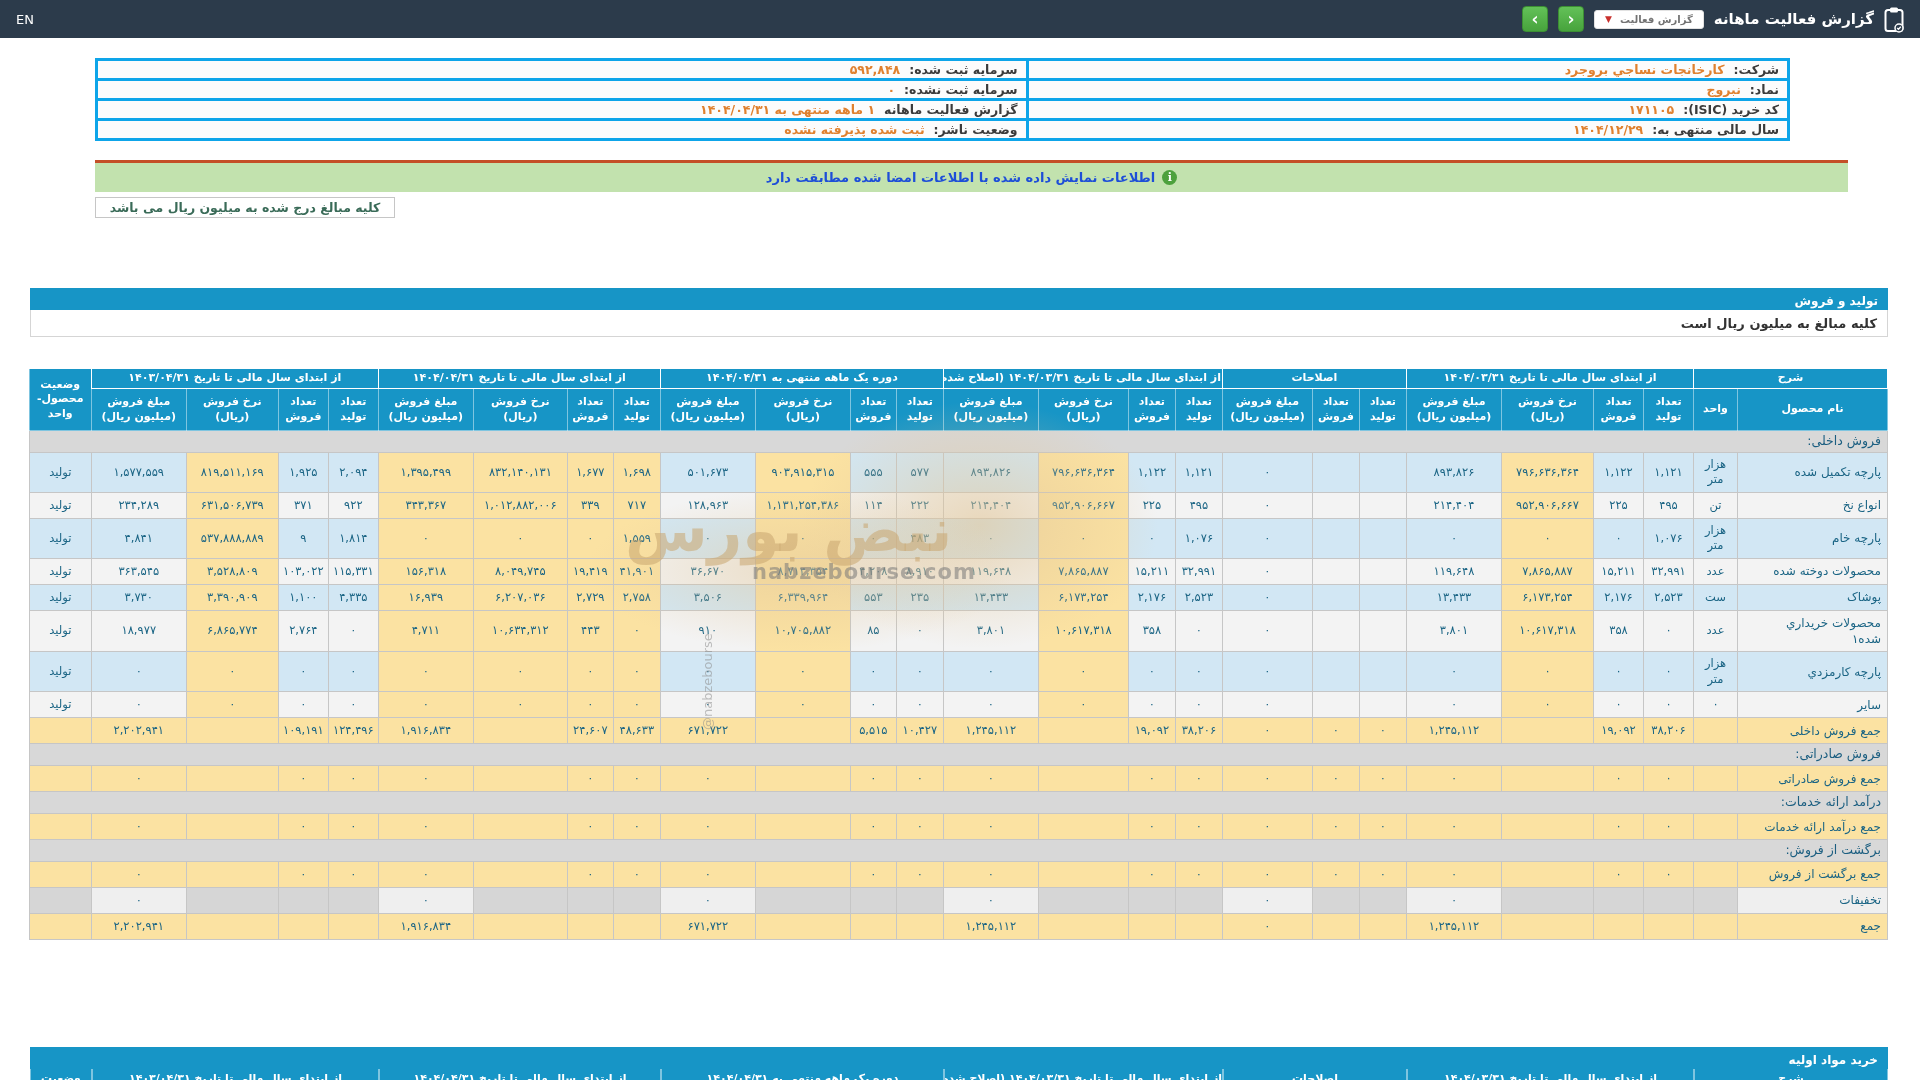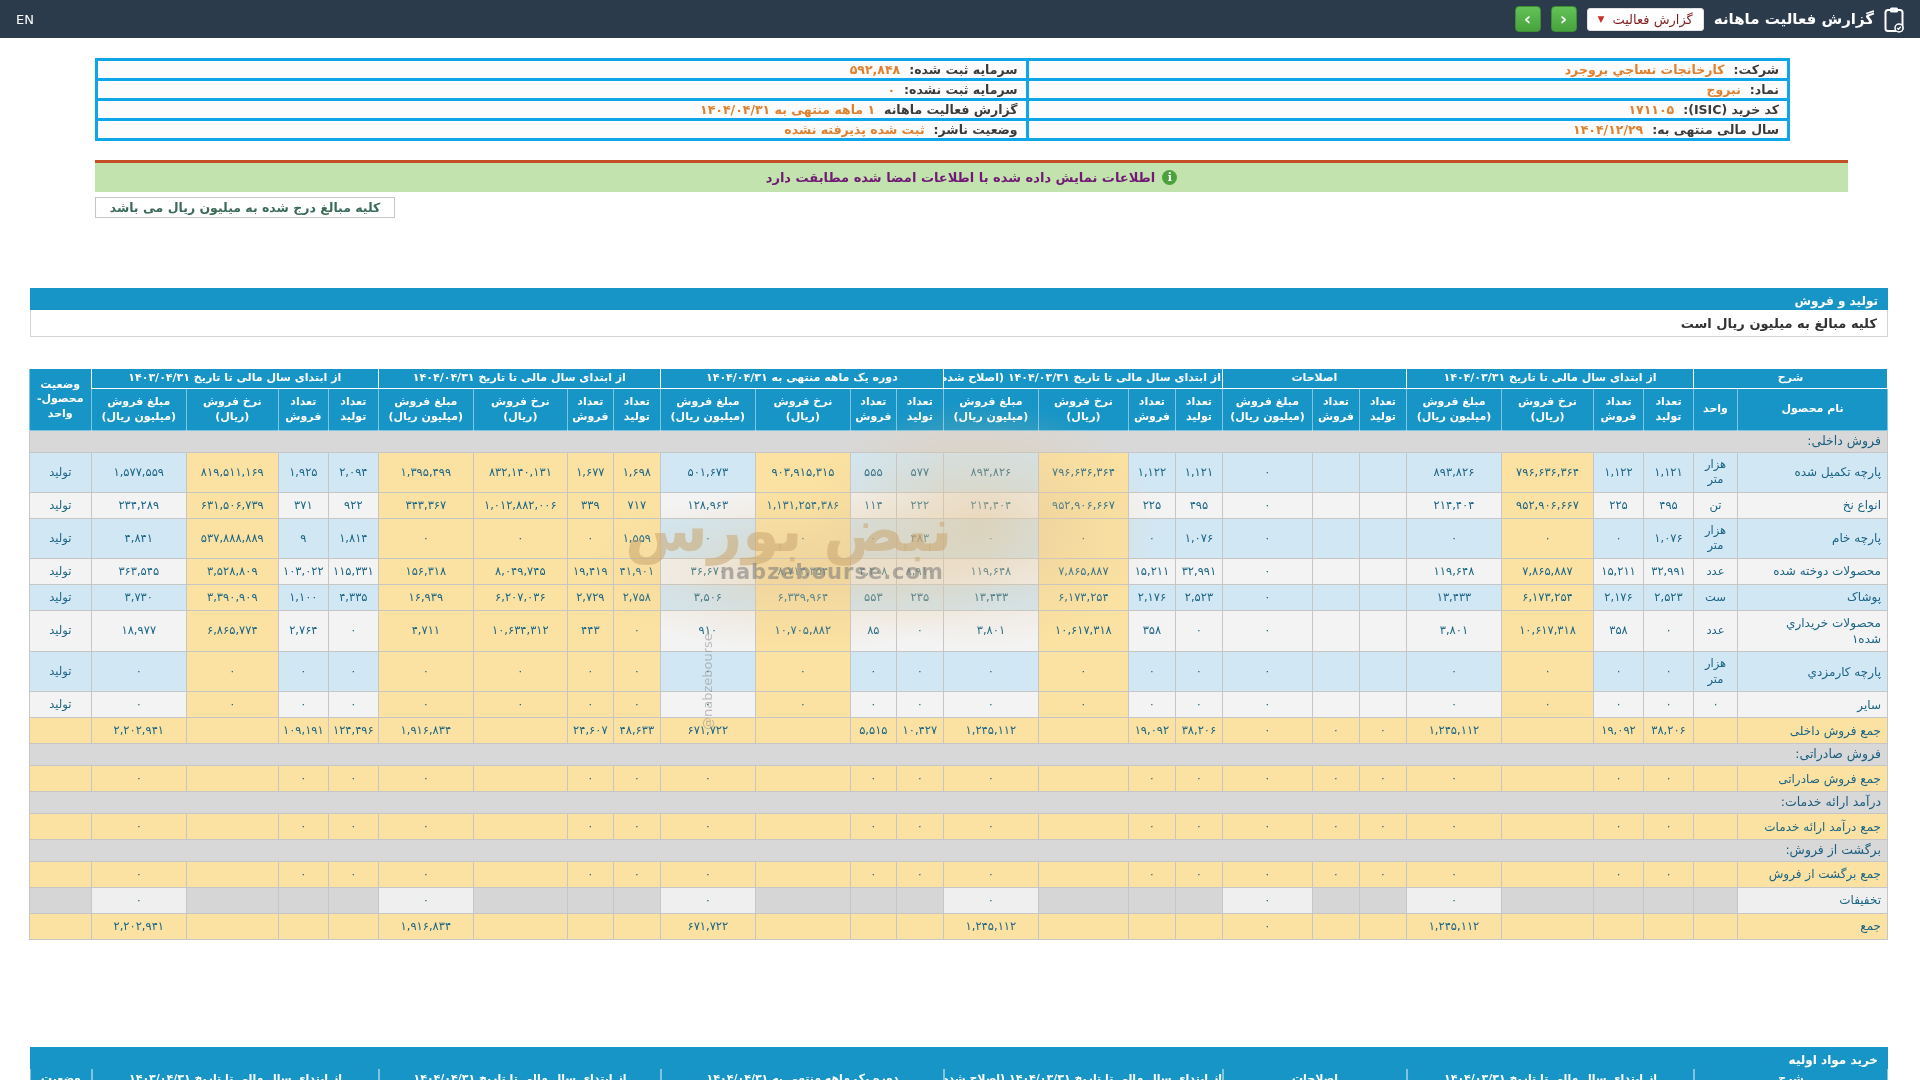--- a/index.html
+++ b/index.html
@@ -8,21 +8,21 @@
 
   
   .navbar { position:absolute; top:0; left:0; width:1920px; height:38px;
     background:#2c3b4b; display:flex; align-items:center; justify-content:space-between;
     direction:rtl; padding:0 16px; }
   .nav-right { display:flex; align-items:center; gap:10px; }
   .clipboard-icon { width:20px; height:24px; position:relative; }
   .nav-title { color:#ffffff; font-size:15px; font-weight:700; }
   .nav-dropdown { background:#ffffff; border-radius:3px; padding:3px 10px; display:flex;
     align-items:center; gap:8px; cursor:pointer; border:1px solid #e2e2e2; }
-  .nav-dropdown .dd-label { color:#7f1d1d; font-size:13px; font-weight:400; }
+  .nav-dropdown .dd-label { color:#737373; font-size:10px; font-weight:700; }
   .nav-dropdown .dd-caret { color:#c9302c; font-size:9px; }
   .nav-btn { width:26px; height:26px; border-radius:4px; border:1px solid #3c8f33;
     background:linear-gradient(#63c158,#47a33c); color:#ffffff; font-size:17px; font-weight:700;
     display:flex; align-items:center; justify-content:center; cursor:pointer; line-height:1; }
   .nav-en { color:#ffffff; font-size:13px; cursor:pointer; }
 
   
   .company-table { position:absolute; top:58px; left:95px; width:1695px;
     border-collapse:collapse; direction:rtl; background:#fcfcfc; }
   .company-table td { border:3px solid #0ea5e9; font-size:12.5px; padding:1px 8px;
@@ -33,21 +33,21 @@
   .ci-value { color:#e0812f; font-weight:700; margin-right:5px; }
 
   
   .redbar { position:absolute; top:160px; left:95px; width:1753px; height:3px; background:#c44f27; }
   .greenbar { position:absolute; top:163px; left:95px; width:1753px; height:29px;
     background:#c2e2ae; display:flex; align-items:center; justify-content:center;
     direction:rtl; gap:7px; }
   .info-icon { width:15px; height:15px; border-radius:50%; background:#4da13d; color:#ffffff;
     font-size:11px; font-weight:700; display:flex; align-items:center; justify-content:center;
     font-family:"DejaVu Serif", serif; }
-  .greenbar-text { color:#701a75; font-size:13px; font-weight:700; }
+  .greenbar-text { color:#1d4ed8; font-size:13px; font-weight:700; }
 
   
   .units-box { position:absolute; top:197px; left:95px; width:300px; height:21px;
     background:#ffffff; border:1px solid #c6c6c6; color:#3a6b58; font-size:12.5px;
     font-weight:700; display:flex; align-items:center; justify-content:center; direction:rtl; }
 
   
   .section-bar { position:absolute; left:30px; width:1858px; height:26px; background:#1795c6;
     color:#ffffff; font-size:12px; font-weight:700; display:flex; align-items:center;
     padding:0 10px; direction:rtl; }
@@ -82,21 +82,21 @@
   .c-light  { background:#efefef; }
 
   
   .wm { position:absolute; pointer-events:none; z-index:6; }
   .wm-blob1 { left:800px; top:400px; width:360px; height:250px;
     background:radial-gradient(ellipse at center, rgba(226,198,152,.62), rgba(226,198,152,0) 70%); }
   .wm-blob2 { left:590px; top:490px; width:420px; height:160px;
     background:radial-gradient(ellipse at center, rgba(226,198,152,.5), rgba(226,198,152,0) 72%); }
   .wm-fa { left:625px; top:495px; font-size:60px; font-weight:700;
     color:rgba(200,165,112,.55); direction:rtl; white-space:nowrap; }
-  .wm-domain { left:720px; top:560px; font-size:21px; font-weight:700;
+  .wm-domain { left:752px; top:560px; font-size:21px; font-weight:700;
     color:rgba(120,120,120,.55); letter-spacing:1px; direction:ltr; }
   .wm-handle { left:700px; top:730px; font-size:13px; color:rgba(140,140,140,.55);
     transform:rotate(-90deg); transform-origin:left top; direction:ltr; }
 
   
   .table2-strip { position:absolute; top:1069px; left:30px; width:1858px; height:11px;
     overflow:hidden; }
   .table2-row { display:flex; direction:rtl; width:1858px; }
   .table2-row .t2cell { background:#1795c6; color:#ffffff; font-size:11px; font-weight:700;
     border-left:1px solid rgba(255,255,255,.45); border-right:1px solid rgba(255,255,255,.45);

